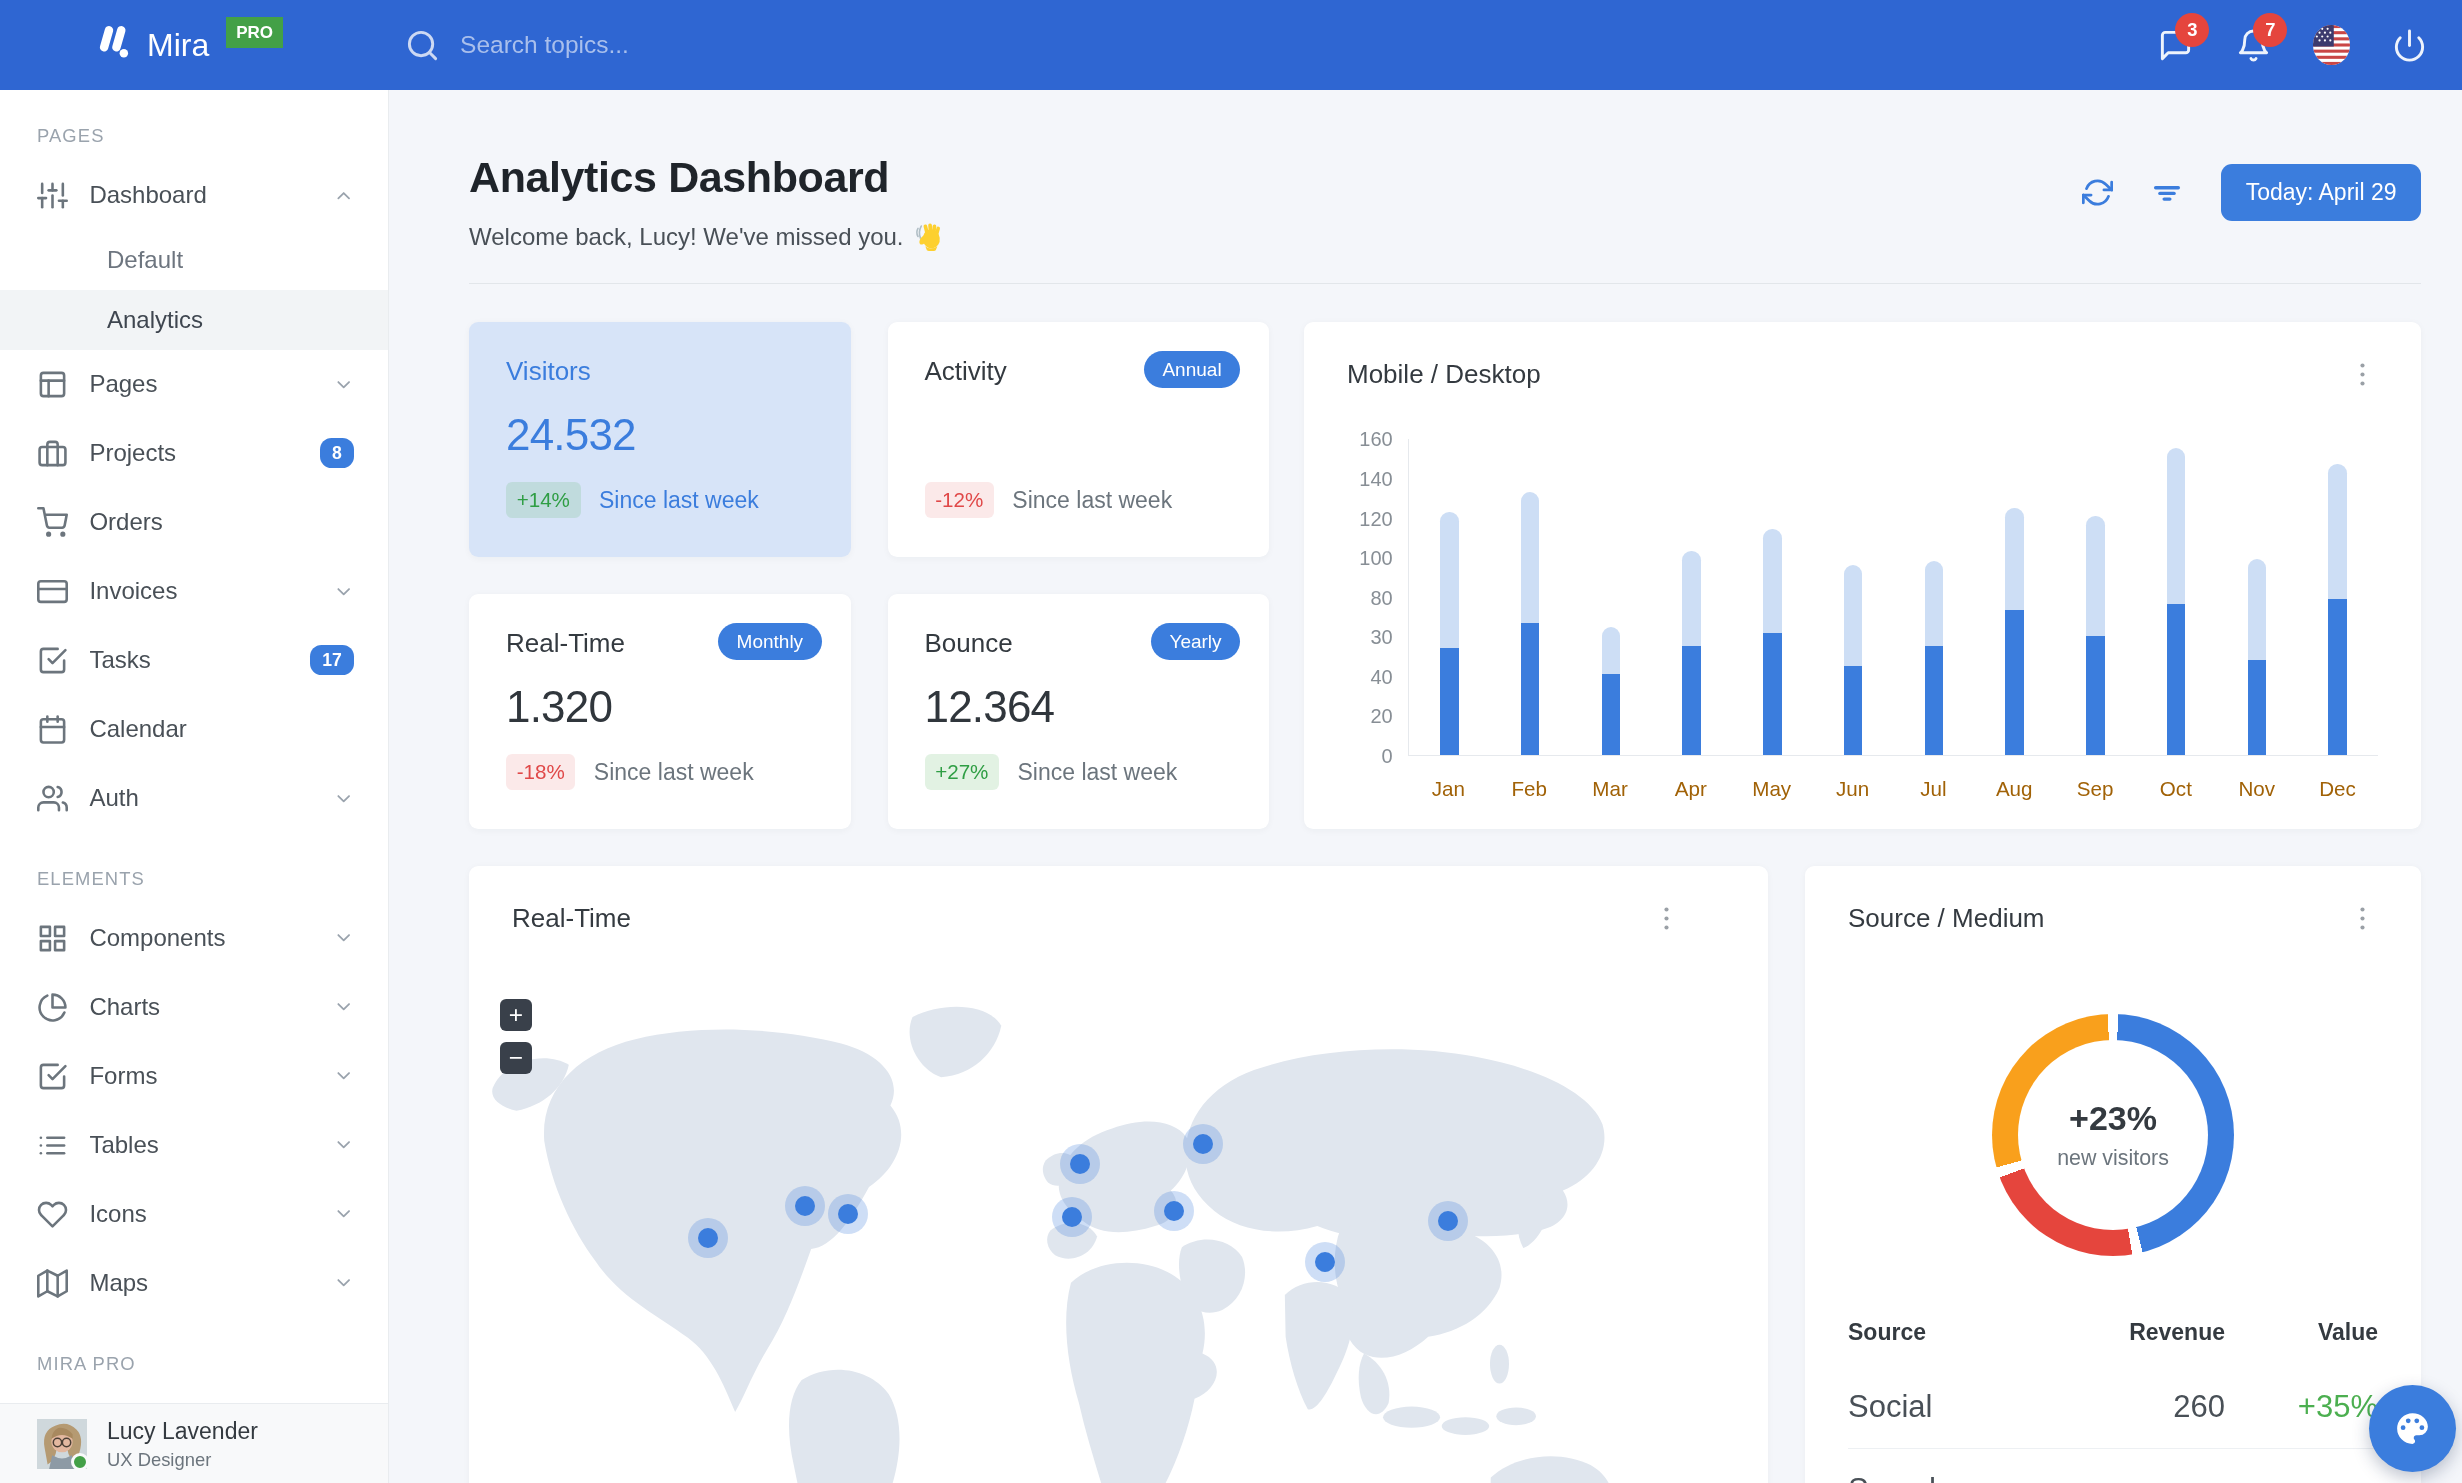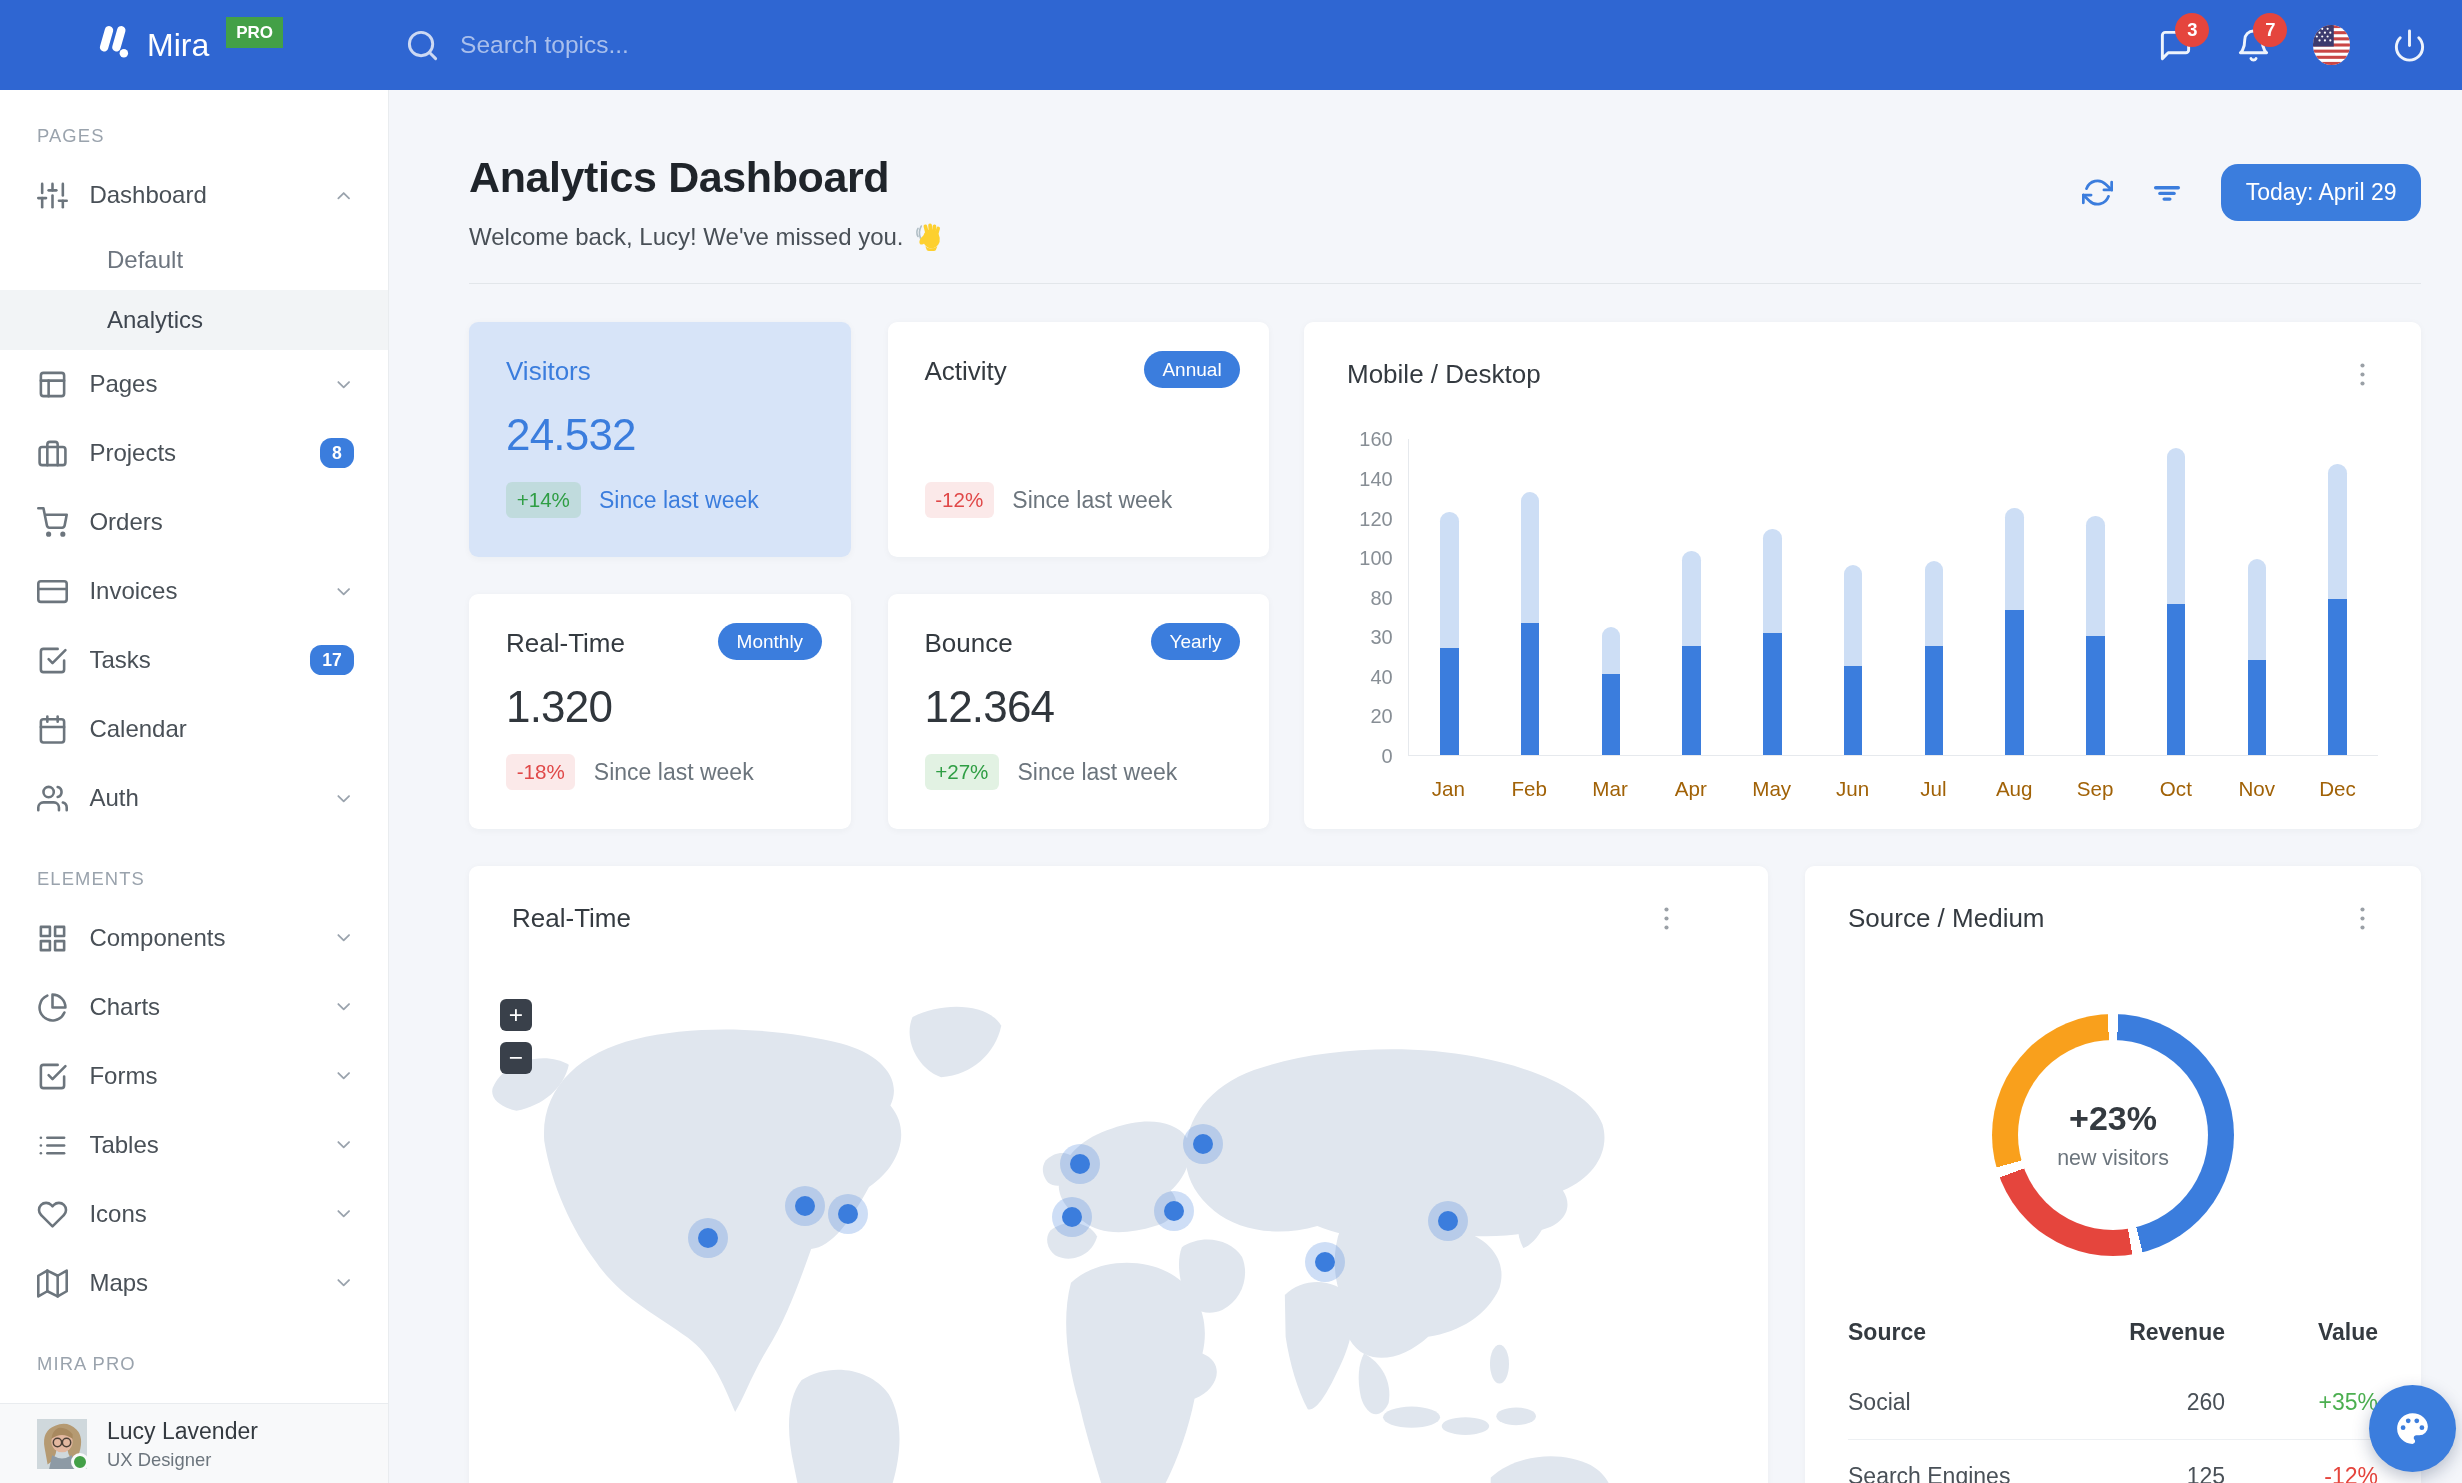--- a/index.html
+++ b/index.html
@@ -61,21 +61,21 @@
   .u-role { font-size:18.4px; color:#6c757d; margin-top:3.1px; }
 
   
   .main { position:absolute; top:90px; left:389px; right:0; bottom:0; padding:63px 41px 0 80px; }
   .page-head { display:flex; justify-content:space-between; align-items:flex-start; }
   .page-title { font-size:43px; font-weight:700; color:#1f242a; letter-spacing:-0.4px; }
   .welcome { margin-top:20px; font-size:24px; color:#495057; display:flex; align-items:center; gap:10.7px; }
   .head-actions { display:flex; align-items:center; gap:37px; margin-top:10.7px; }
   .icon-btn { color:#3b7ddd; cursor:pointer; }
   .date-btn {
-    background:#3b7ddd; color:#fff; border:none; border-radius:17px;
+    background:#3b7ddd; color:#fff; border:none; border-radius:11px;
     font-size:23px; font-family:inherit; padding:15.3px 24.5px; cursor:pointer;
   }
   .head-rule { border:none; border-top:1.5px solid #e2e6ea; margin-top:32px; }
 
   .card { background:#fff; border-radius:9.2px; box-shadow:0 1.5px 7.6px rgba(30,40,60,0.04); }
 
   .row1 { display:grid; grid-template-columns:800px 1fr; gap:35px; margin-top:38px; height:507px; }
   .stats-grid { display:grid; grid-template-columns:1fr 1fr; grid-template-rows:1fr 1fr; gap:37px; }
   .stat-card { position:relative; padding:34px 37px; display:flex; flex-direction:column; }
   .stat-title { font-size:26px; font-weight:500; color:#343a40; }
@@ -126,21 +126,21 @@
   .donut-hole {
     position:absolute; inset:26px; background:#fff; border-radius:50%;
     display:flex; flex-direction:column; align-items:center; justify-content:center; gap:7.6px;
   }
   .donut-val { font-size:34px; font-weight:600; color:#343a40; }
   .donut-sub { font-size:21.4px; color:#6c757d; }
 
   .src-table { margin-top:43px; }
   .t-head, .t-row { display:flex; align-items:center; }
   .t-head { font-size:23px; font-weight:700; color:#343a40; padding:20px 0; }
-  .t-row { font-size:23px; color:#495057; padding:23px 0;align-items:center; }
+  .t-row { font-size:31px; color:#495057; padding:23px 0;align-items:center; }
   .t-row + .t-row { border-top:1.5px solid #edf0f3; }
   .t-src { flex:1; }
   .t-rev { width:191px; text-align:right; }
   .t-val { width:153px; text-align:right; }
   .t-val.up { color:#4caf50; }
   .t-val.down { color:#e5453d; }
 
   .fab {
     position:absolute; right:6.1px; bottom:12.2px; width:87px; height:87px; border-radius:50%;
     background:#3b7ddd; border:none; cursor:pointer; z-index:30;

